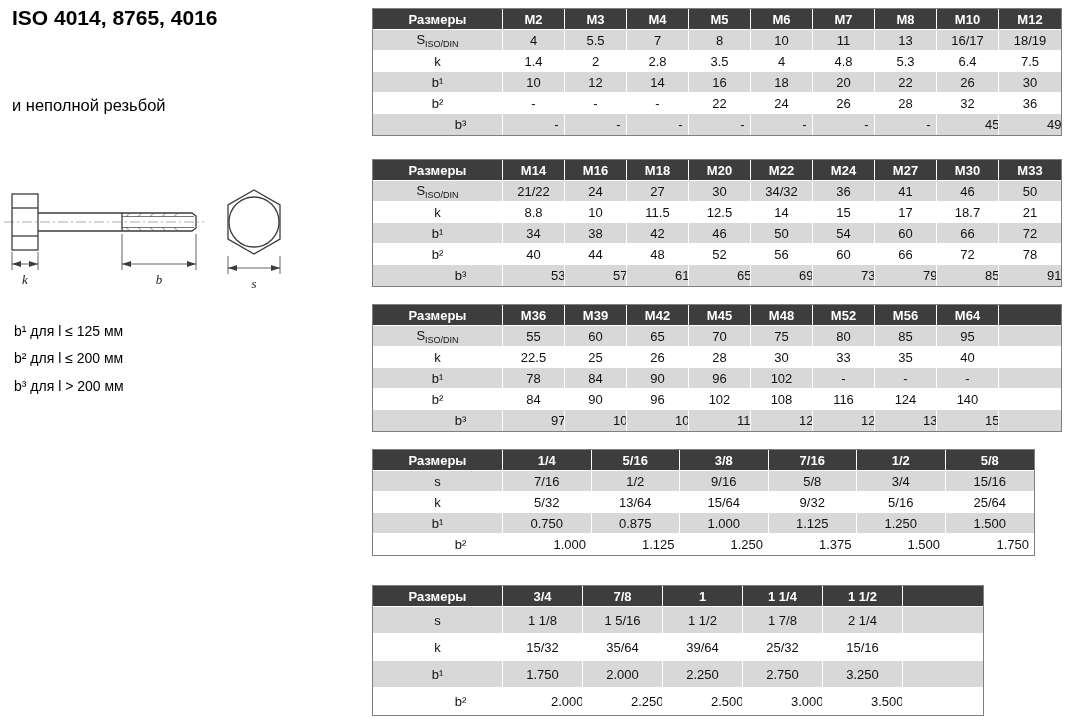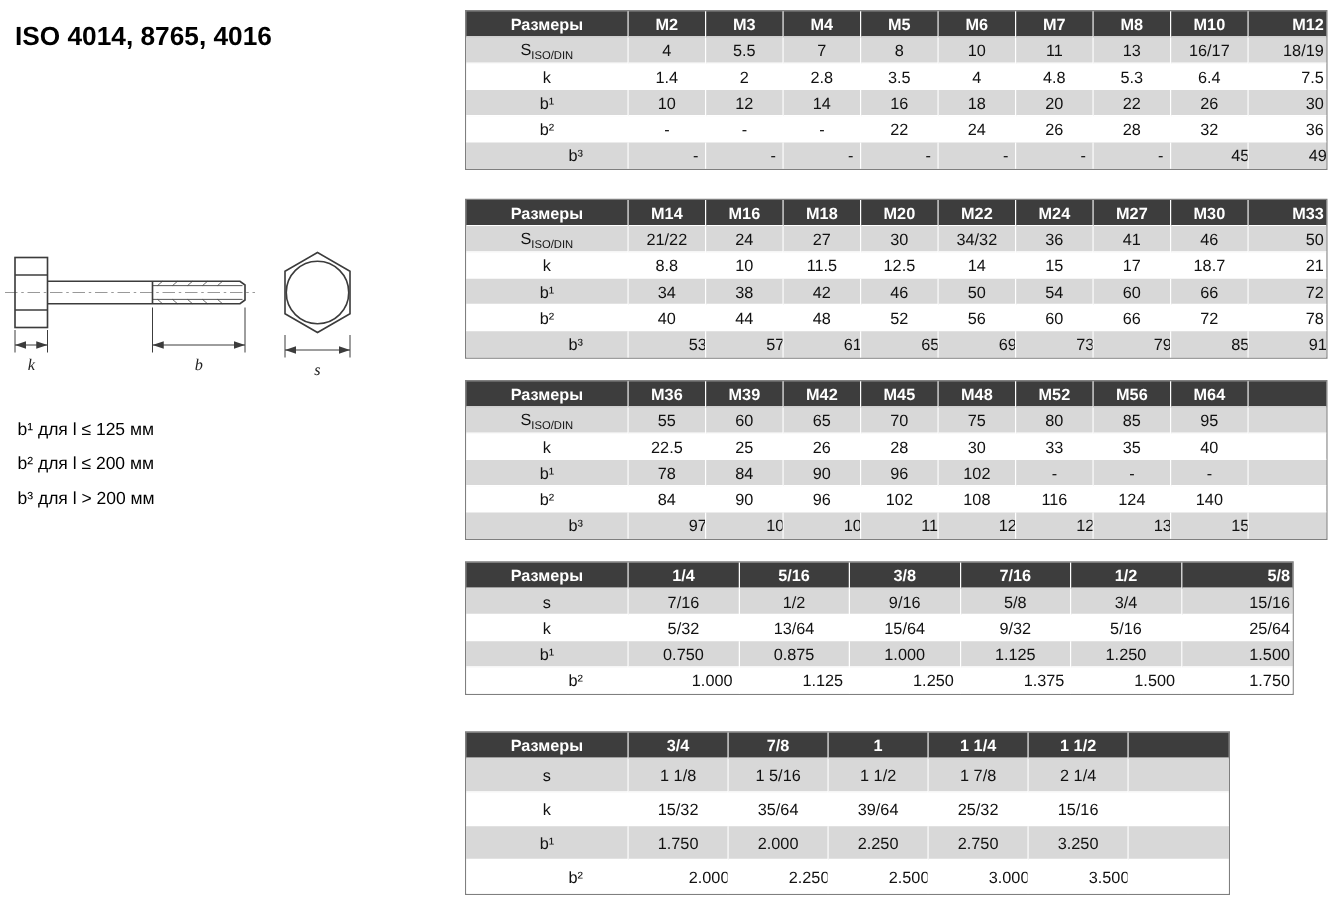--- a/index.html
+++ b/index.html
@@ -5,21 +5,21 @@
   * { box-sizing: border-box; }
   html, body { margin: 0; padding: 0; }
   body {
     width: 1067px; height: 720px;
     position: relative;
     background: #ffffff;
     font-family: "Liberation Sans", sans-serif;
     color: #111;
     overflow: hidden;
   }
-  .left-panel { position: absolute; left: 0; top: 12px; width: 372px; height: 660px; }
+  .left-panel { position: absolute; left: 0; top: 0; width: 372px; height: 660px; }
   .title-block {
     position: absolute; left: 12px; top: 4px;
     font-size: 21px; font-weight: bold; line-height: 1.32;
     color: #000;
   }
   .subtitle-block {
     position: absolute; left: 12px; top: 94px;
     font-size: 16.5px; line-height: 1.45; color: #000;
   }
   .drawing { position: absolute; left: 4px; top: 182px; }
@@ -39,21 +39,21 @@
     font-size: 13px;
   }
   .spec th, .spec td {
     border-right: 1px solid #fff;
     border-bottom: 1px solid #fff;
     text-align: center; vertical-align: middle;
     height: 21px; padding: 0 2px;
     font-weight: normal;
     overflow: hidden; white-space: nowrap;
   }
-  .spec th:last-child, .spec td:last-child { border-right: none; text-align: right; }
+  .spec th:last-child, .spec td:last-child { border-right: none; }
   .spec tr:last-child th, .spec tr:last-child td { border-bottom: none; padding-left: 48px; }
   .spec tr.hdr th { background: var(--header-bg, #3d3d3d); color: var(--header-text, #fff); font-weight: bold; }
   .spec tr.gray th, .spec tr.gray td { background: var(--row-gray, #d8d8d8); }
   .spec tr.white th, .spec tr.white td { background: var(--row-white, #fff); }
   .spec th.rowhead { width: 130px; }
   .spec sub { font-size: 9px; vertical-align: -3px; }
   .tables-column table:nth-of-type(1) { width: 690px; margin-top: 8px; }
   .tables-column table:nth-of-type(2) { width: 690px; margin-top: 23px; }
   .tables-column table:nth-of-type(3) { width: 690px; margin-top: 17px; }
   .tables-column table:nth-of-type(4) { width: 663px; margin-top: 17px; }
@@ -62,20 +62,21 @@
   .tables-column table:nth-of-type(5) tr:not(.hdr) td { height: 27px; }
 </style>
 </head>
 <body>
 
 <div class="left-panel">
   <div class="title-block">
     <div>ISO 4014, 8765, 4016</div>
   </div>
   <div class="subtitle-block">
+    <div>и неполной резьбой</div>
   </div>
 
   <svg class="drawing" width="300" height="112" viewBox="0 0 300 112">
     <defs>
       <marker id="arr" markerWidth="10" markerHeight="8" refX="9" refY="3" orient="auto-start-reverse" markerUnits="userSpaceOnUse">
         <path d="M0,0 L9,3 L0,6 Z" fill="#3c3c3c"></path>
       </marker>
     </defs>
 
     <line x1="0" y1="40" x2="200" y2="40" stroke="#999" stroke-width="0.8" stroke-dasharray="10 3 2 3"></line>

